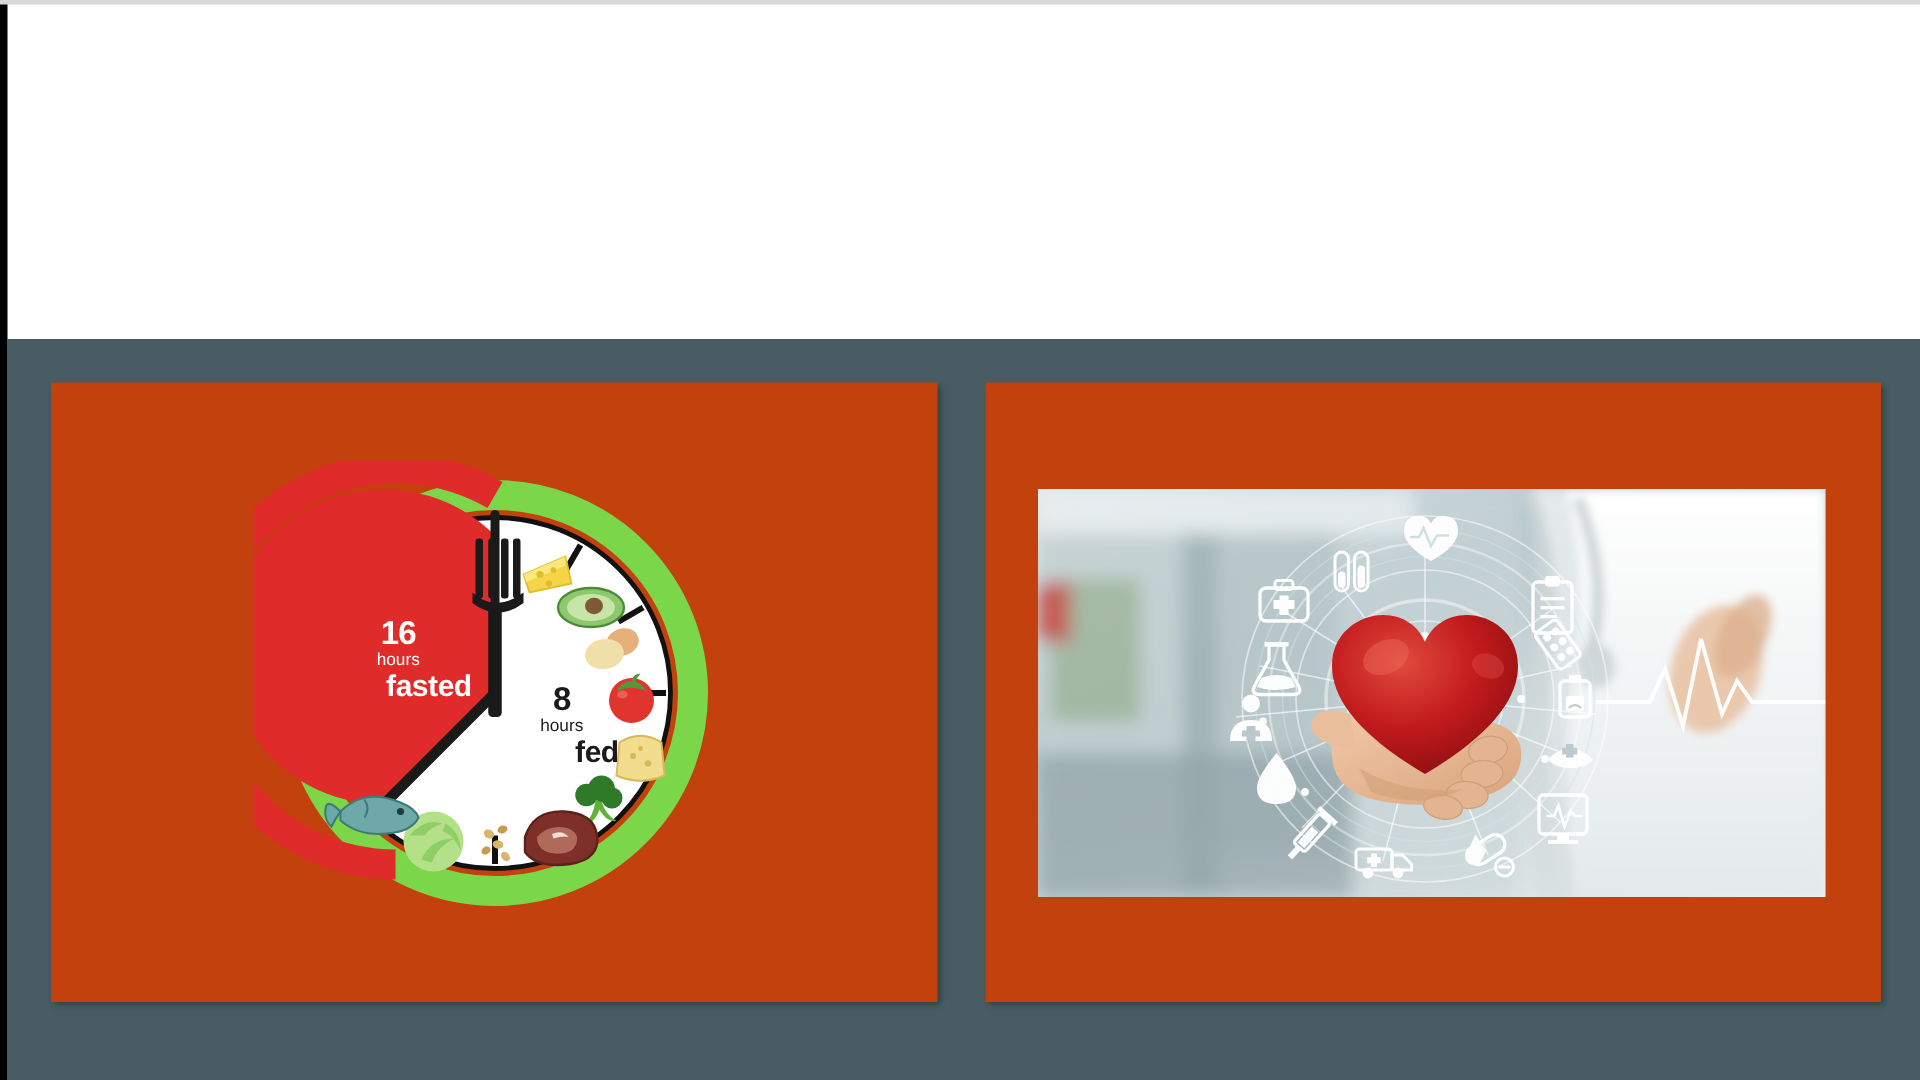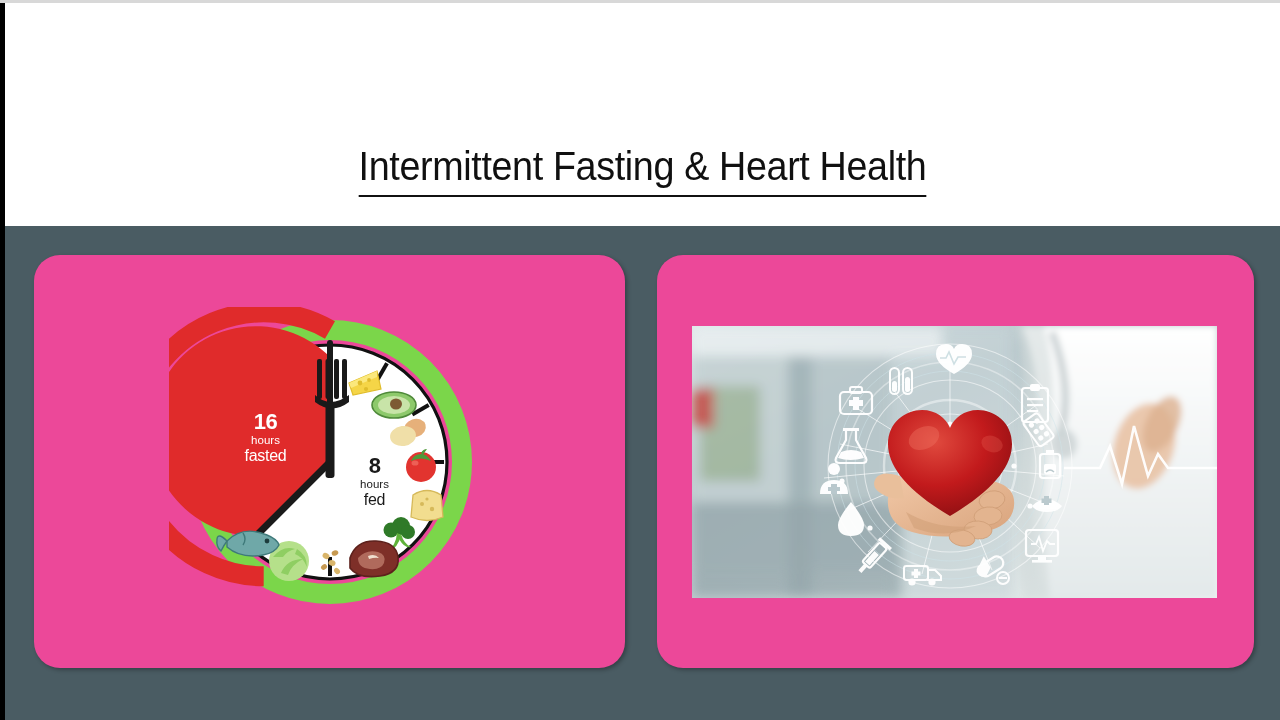--- a/index.html
+++ b/index.html
@@ -39,24 +39,23 @@
   }
 
   
   .body-band {
     position:absolute; left:5px; top:226px; width:1275px; height:494px;
     background:#4a5c63;
   }
 
   .card {
     position:absolute;
-    background:#ec4899;
+    background:#c2410c;
     box-shadow:2px 2px 4px rgba(0,0,0,0.30);
     overflow:hidden;
-    border-radius:26px;
   }
   .card-left  { left:34px;  top:255px; width:591px; height:413px; }
   .card-right { left:657px; top:255px; width:597px; height:413px; }
 
   
   .clock-wrap {
     position:absolute; left:50%; top:50%;
     width:322px; height:310px;
     transform:translate(-50%,-50%);
   }
@@ -69,32 +68,27 @@
     overflow:hidden;
     background:#cfd9db;
   }
   .photo-svg { display:block; width:525px; height:272px; }
 
   .label-16, .label-8 { position:absolute; text-align:center; line-height:1; }
   .label-16 { color:#ffffff; }
   .label-8  { color:#1a1a1a; }
   .lb-num { font-weight:700; font-size:22px; display:block; letter-spacing:-0.5px;}
   .lb-hrs { font-weight:400; font-size:11.5px; display:block; margin-top:2px; }
-  .lb-word{ font-weight:400; font-size:16px; display:block; margin-top:2px; letter-spacing:-0.3px;}
+  .lb-word{ font-weight:700; font-size:20px; display:block; margin-top:2px; letter-spacing:-0.3px;text-align:right;}
 </style>
 </head>
 <body>
 
 <div class="slide">
 
-  <div class="title-band">
-    <div class="slide-title">
-      <span class="u">Intermittent Fasting &amp; Heart Health</span>
-    </div>
-  </div>
 
   <div class="body-band"></div>
 
   <div class="card card-left">
     <div class="clock-wrap">
 
       <svg class="clock-svg" viewBox="0 0 322 310">
         <defs>
           <clipPath id="dialclip">
               <circle cx="161" cy="155" r="116"></circle>

